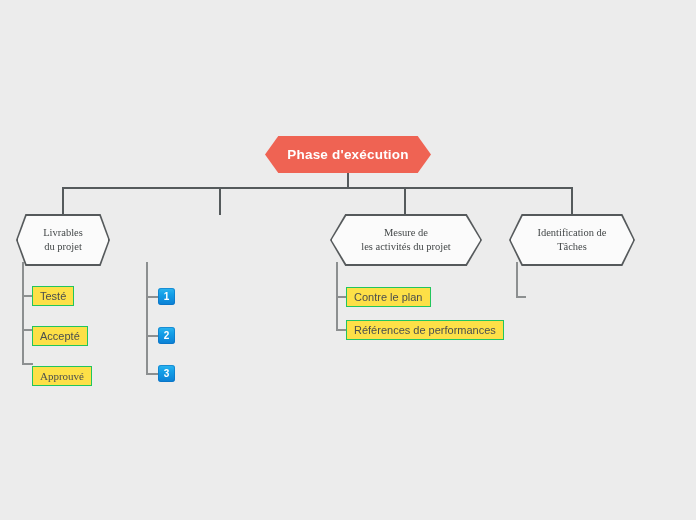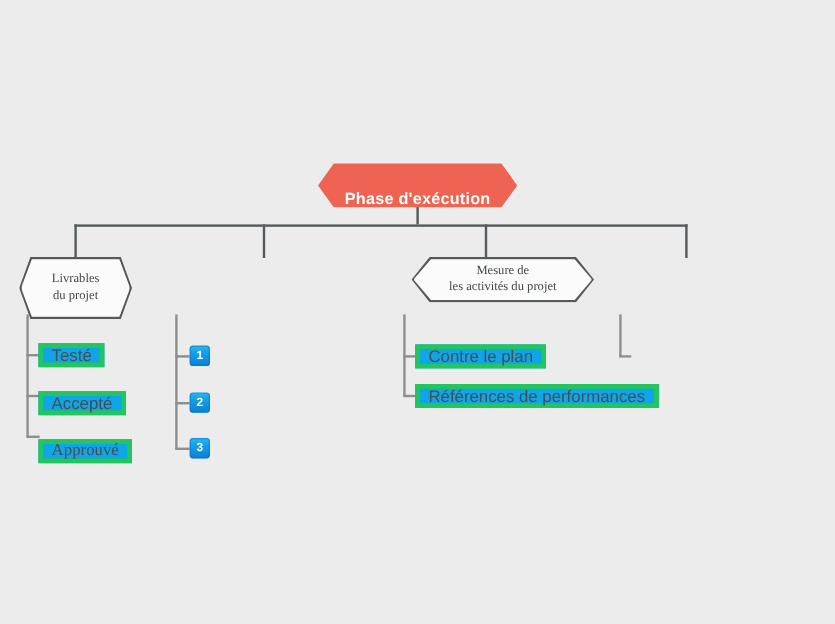--- a/index.html
+++ b/index.html
@@ -40,21 +40,20 @@
     text-align: center;
     -webkit-clip-path: polygon(8% 0%, 92% 0%, 100% 50%, 92% 100%, 8% 100%, 0% 50%);
     clip-path: polygon(8% 0%, 92% 0%, 100% 50%, 92% 100%, 8% 100%, 0% 50%);
   }
   .hex-root {
     background: #ef6353;
     color: #ffffff;
     font-size: 13.5px;
     font-weight: bold;
     letter-spacing: .2px;
-    align-items: flex-end;
   }
   .hex-wrap {
     position: absolute;
   }
   .hex-branch-bg {
     position: absolute;
     inset: 0;
     background: #55595b;
     -webkit-clip-path: polygon(10% 0%, 90% 0%, 100% 50%, 90% 100%, 10% 100%, 0% 50%);
     clip-path: polygon(10% 0%, 90% 0%, 100% 50%, 90% 100%, 10% 100%, 0% 50%);
@@ -76,24 +75,24 @@
     line-height: 14px;
     text-align: center;
     white-space: pre-line;
     padding: 0 6px;
   }
 
   
   .leaf {
     position: absolute;
     box-sizing: border-box;
-    border: 4px solid #22c55e;
-    background: #0ea5e9;
+    border: 1px solid #22c55e;
+    background: #fde047;
     color: #4a4e4f;
-    font-size: 14px;
+    font-size: 11px;
     line-height: 1;
     display: flex;
     align-items: center;
     padding: 0 7px;
     white-space: nowrap;
     height: 20px;
   }
 
   
   .badge {
@@ -155,38 +154,45 @@
   <div class="badge" style="left:158px; top:288px;">
     <span>1</span>
   </div>
   <div class="badge" style="left:158px; top:327px;">
     <span>2</span>
   </div>
   <div class="badge" style="left:158px; top:365px;">
     <span>3</span>
   </div>
 
-  <div class="hex-wrap" style="left:343px; top:214px; width:152px; height:38px;">
+  <div class="hex-wrap" style="left:330px; top:214px; width:152px; height:52px;">
     <div class="hex-branch-bg"></div>
     <div class="hex-branch-fg">
       <span class="hex-label">Mesure de
 les activités du projet</span>
     </div>
   </div>
   <div class="line thin v" style="left:336px; top:262px; height:68px;"></div>
   <div class="line thin h" style="left:336px; top:296px; width:11px;"></div>
   <div class="line thin h" style="left:336px; top:329px; width:11px;"></div>
 
   <div class="leaf" style="left:346px; top:320px;">
     <span>Références de performances</span>
   </div>
   <div class="leaf" style="left:346px; top:287px;">
     <span>Contre le plan</span>
   </div>
 
+  <div class="hex-wrap" style="left:509px; top:214px; width:126px; height:52px;">
+    <div class="hex-branch-bg"></div>
+    <div class="hex-branch-fg">
+      <span class="hex-label">Identification de
+Tâches</span>
+    </div>
+  </div>
   <div class="line thin v" style="left:516px; top:262px; height:35px;"></div>
   <div class="line thin h" style="left:516px; top:296px; width:10px;"></div>
 
 
   <div class="hex hex-root" style="left:265px; top:136px; width:166px; height:37px;">
     <span>Phase d'exécution</span>
   </div>
 
 </div>
 

